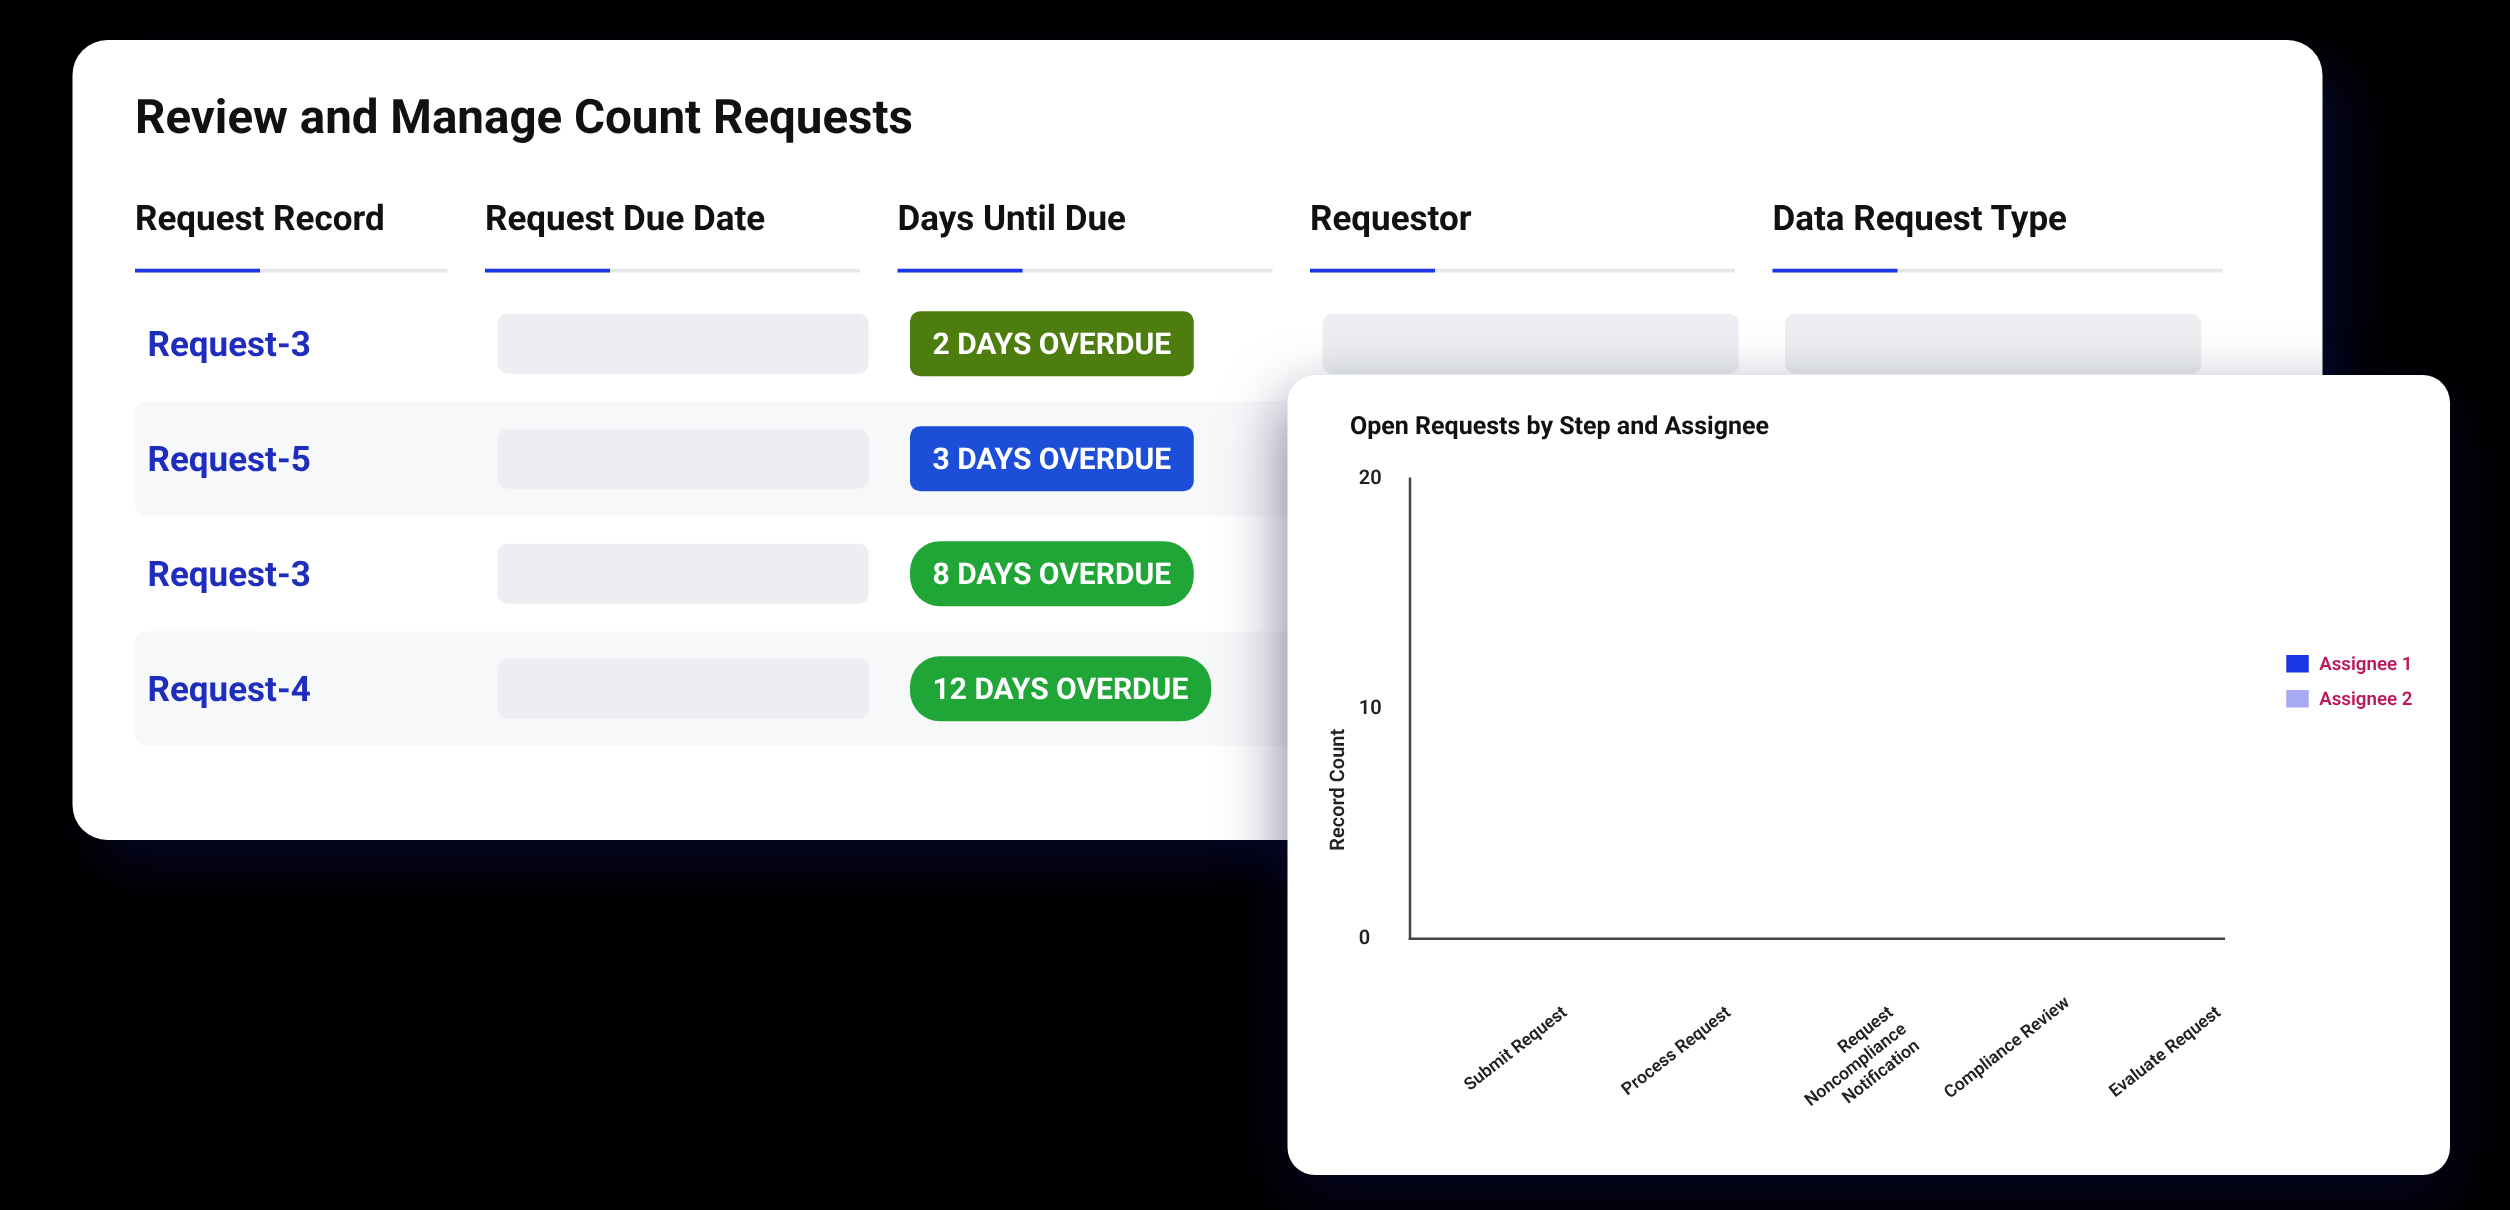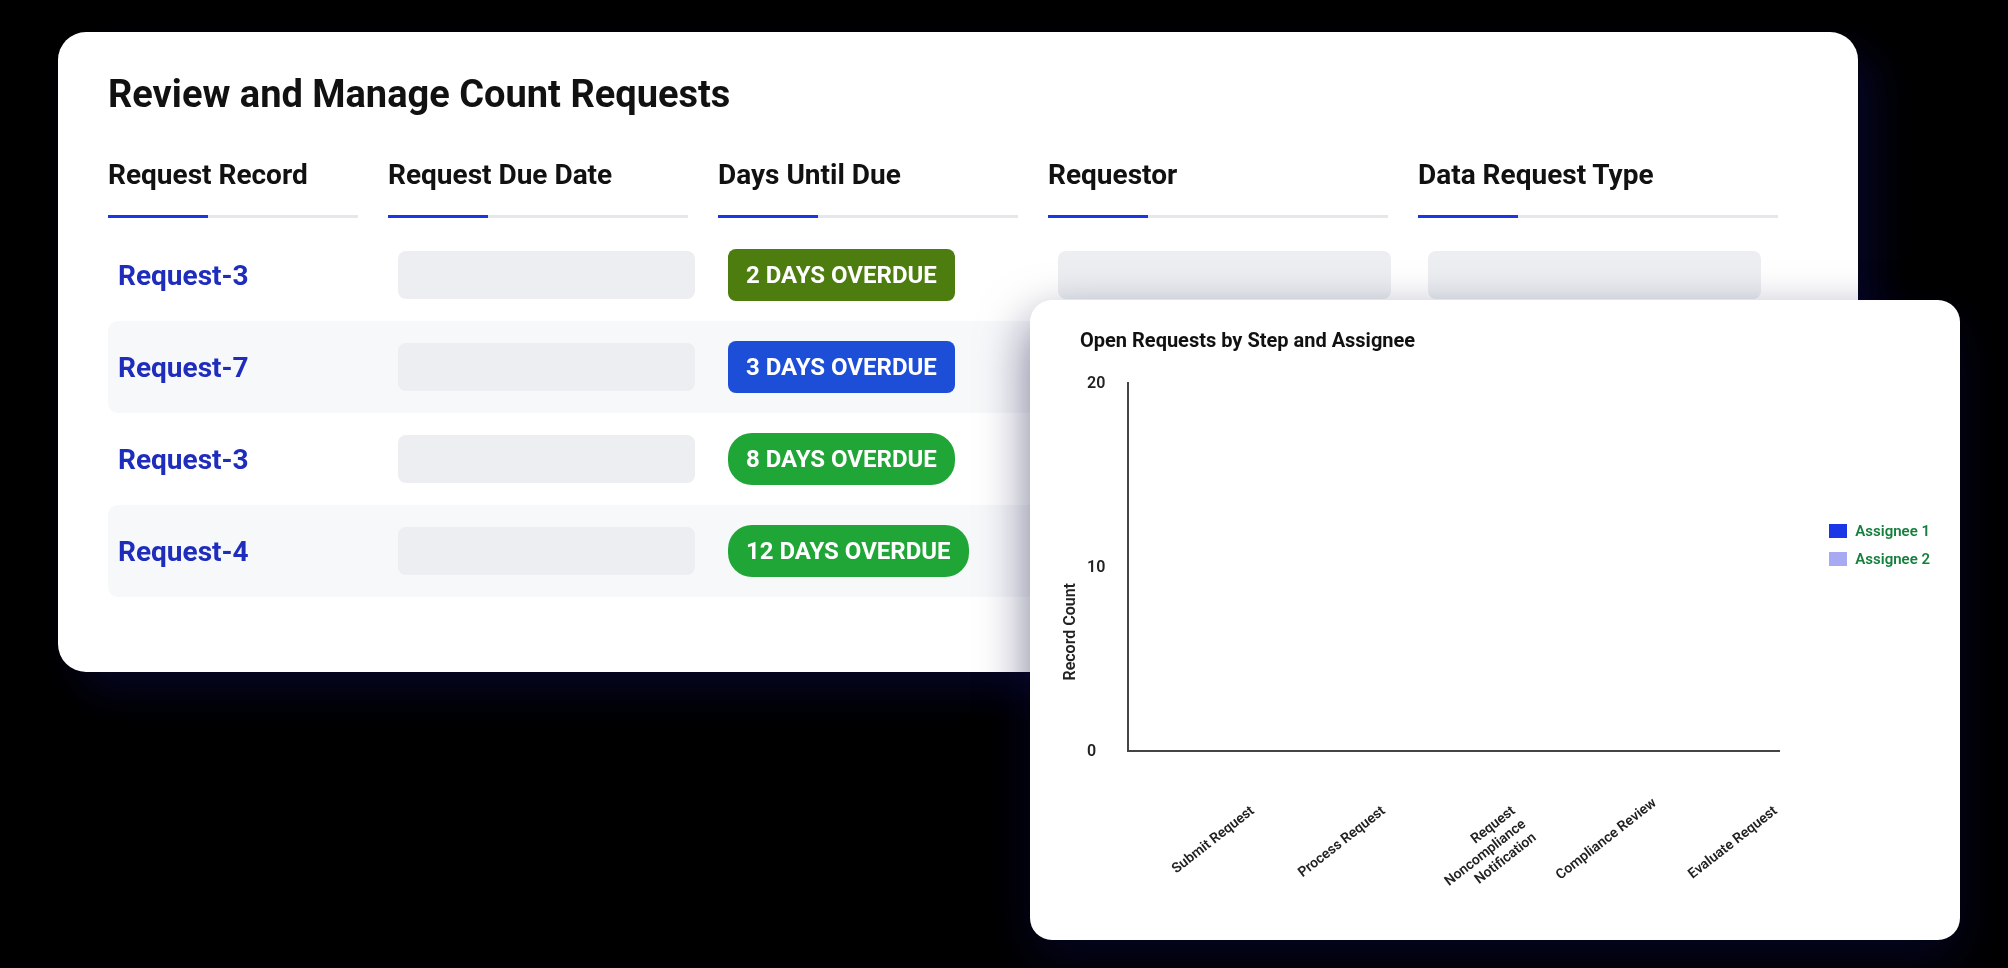--- a/index.html
+++ b/index.html
@@ -180,21 +180,21 @@
     width: 40px;
   }
   .bar.s1 { background: #1b36e6; }
   .bar.s2 { background: #a7a9f2; }
   .legend {
     position: absolute;
     right: 0;
     top: 150px;
     font-size: 15px;
     font-weight: 600;
-    color: #15803d;
+    color: #be185d;
   }
   .legend-item { display: flex; align-items: center; gap: 8px; margin-bottom: 10px; }
   .swatch { width: 18px; height: 14px; }
   .swatch.s1 { background: #1b36e6; }
   .swatch.s2 { background: #a7a9f2; }
 </style>
 </head>
 <body>
 
 <div class="table-card">
@@ -241,21 +241,21 @@
         </div>
         <div><span class="badge red">2 DAYS OVERDUE</span></div>
         <div>
           <div class="placeholder"></div>
         </div>
         <div>
           <div class="placeholder"></div>
         </div>
       </div>
       <div class="tbl-row alt">
-        <div class="rec-link">Request-7</div>
+        <div class="rec-link">Request-5</div>
         <div>
           <div class="placeholder"></div>
         </div>
         <div><span class="badge amber">3 DAYS OVERDUE</span></div>
         <div>
           <div class="placeholder"></div>
         </div>
         <div>
           <div class="placeholder"></div>
         </div>

